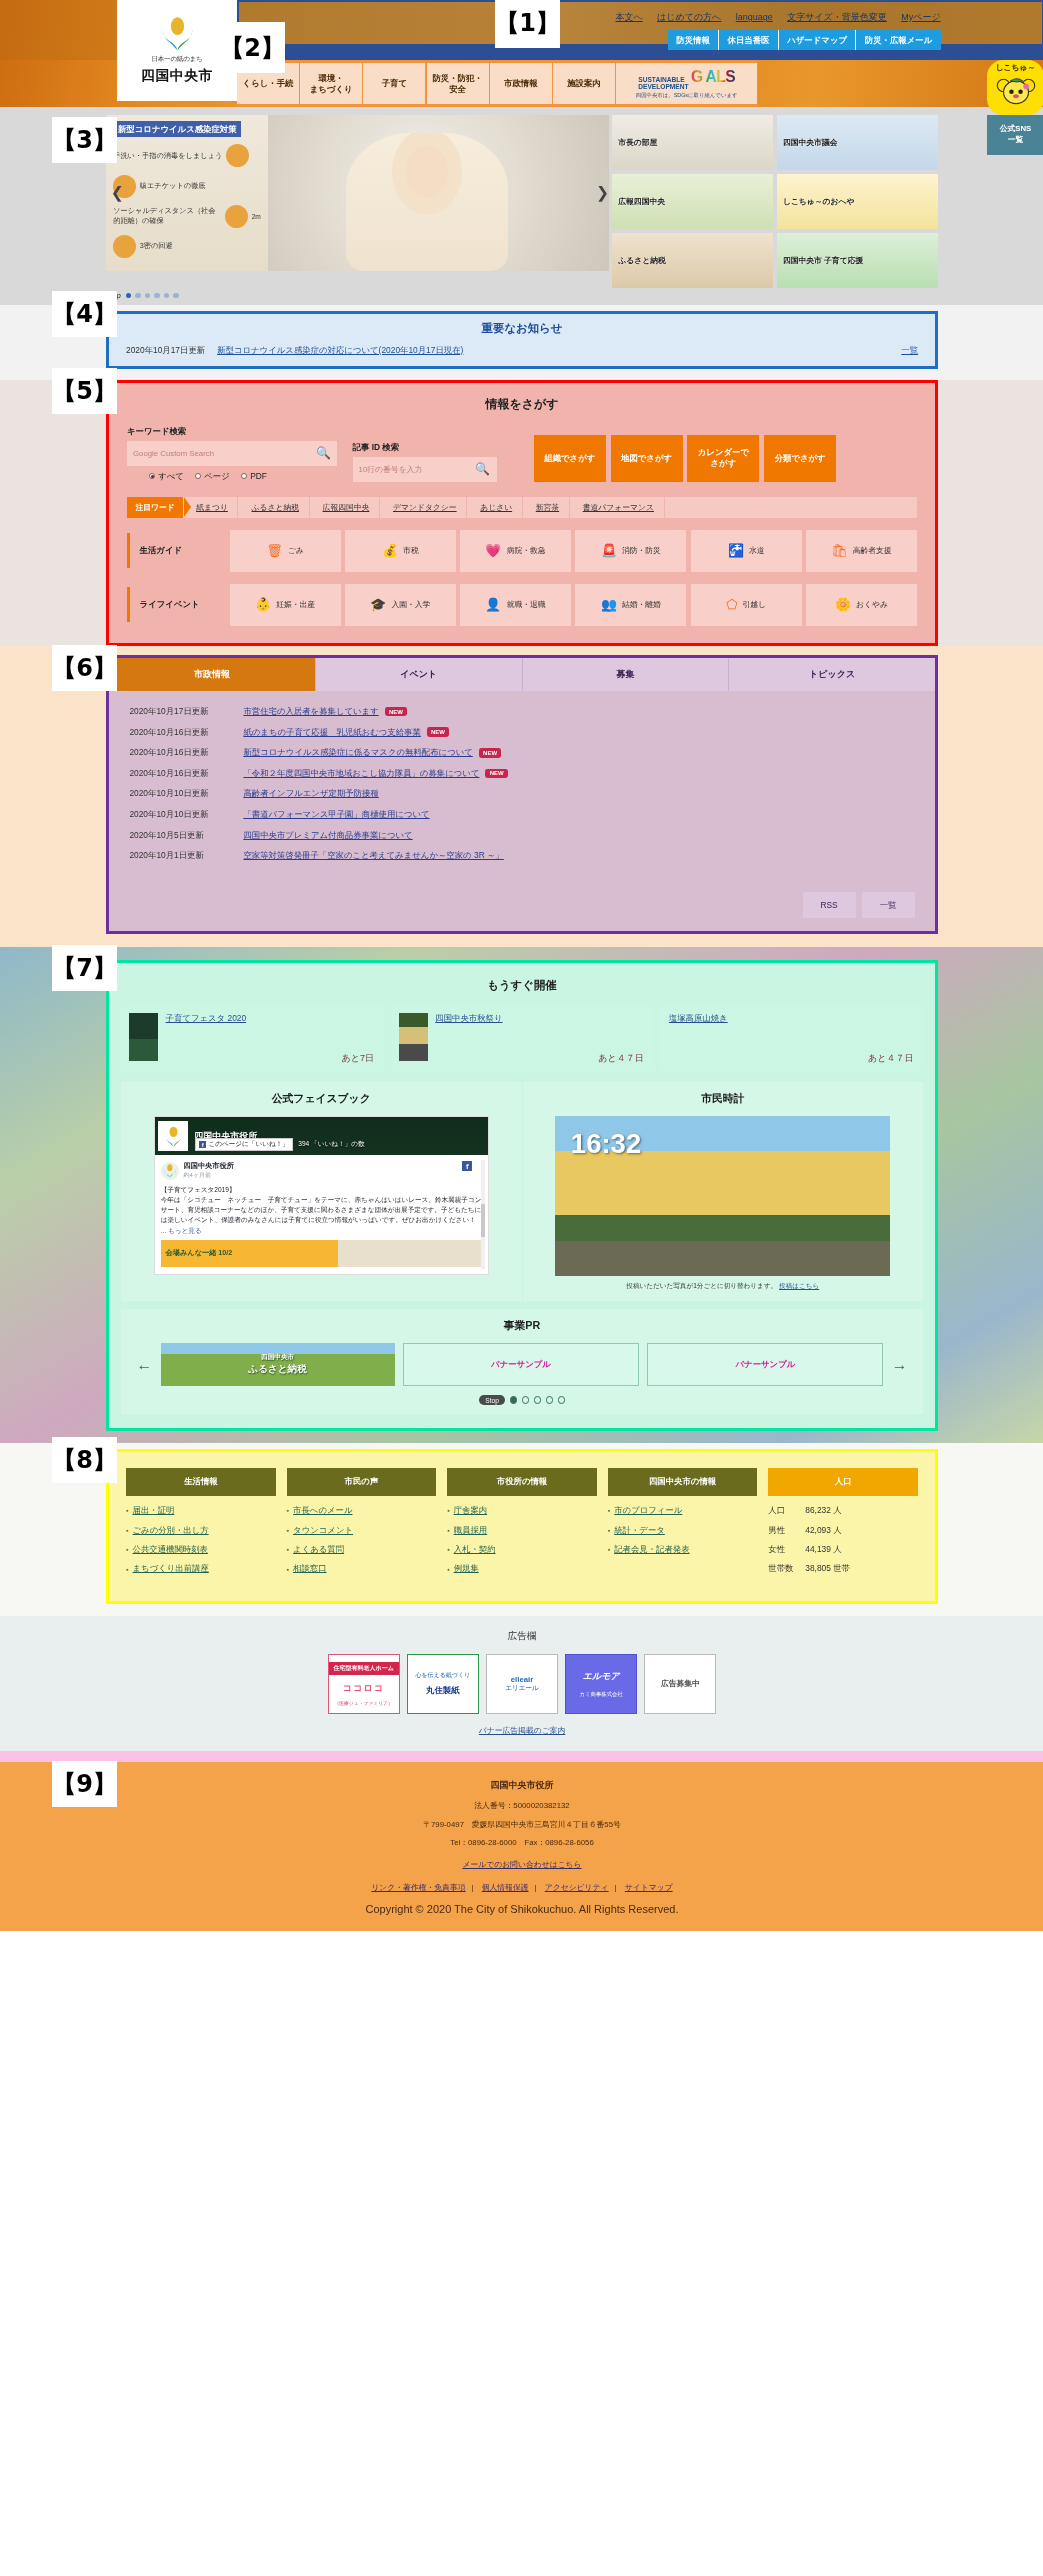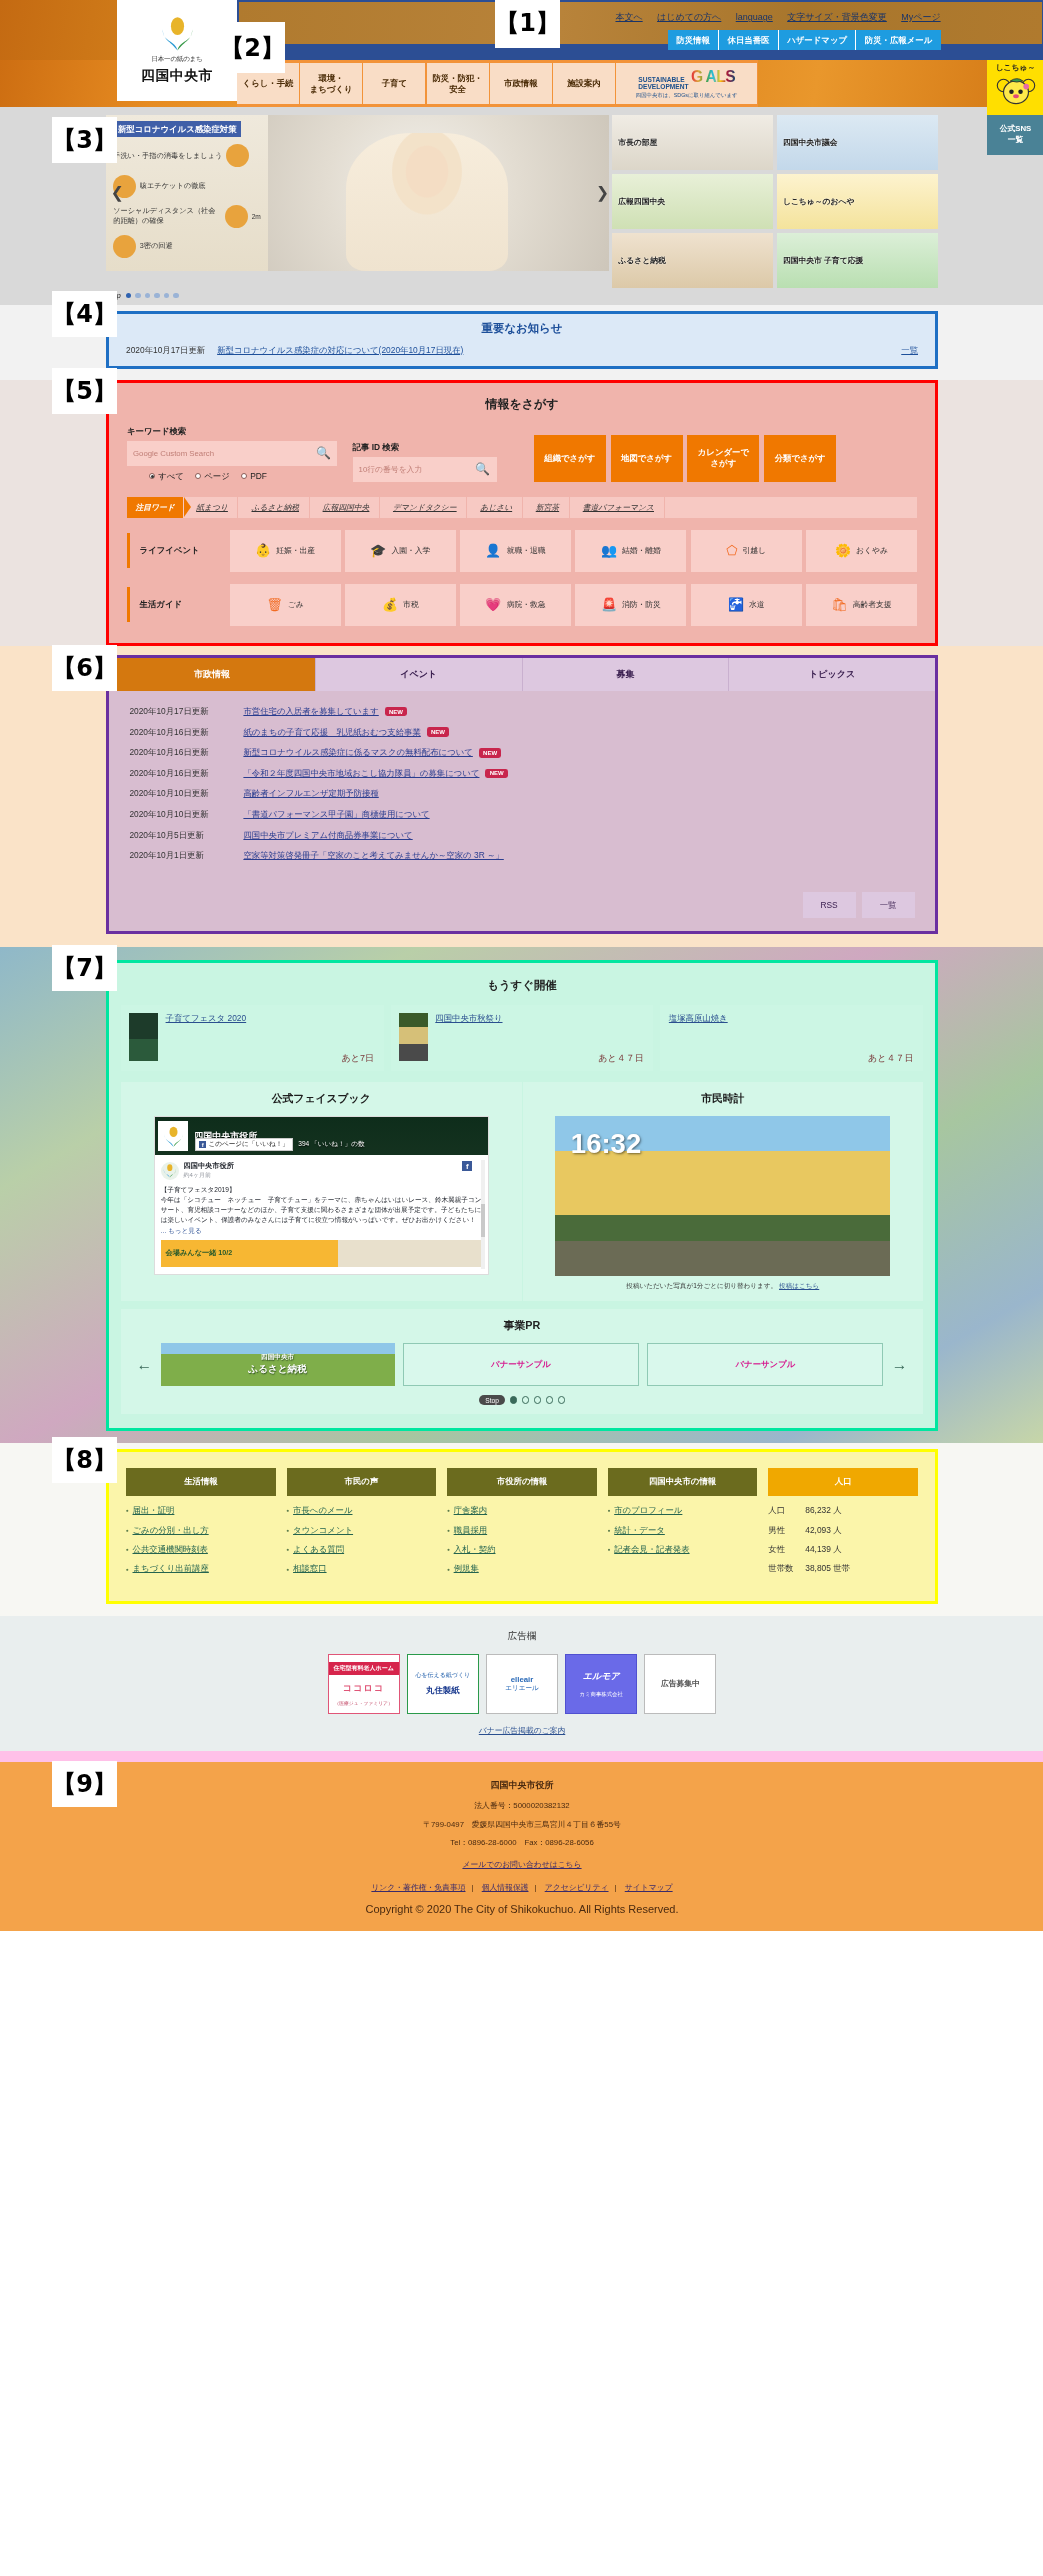--- a/index.html
+++ b/index.html
@@ -91,20 +91,21 @@
      -webkit-background-clip: text; background-clip:text; color: transparent; }
   .sdg-note { font-size: 5.4px; color:#1b4f8c; margin-top:1.8px;}
 
   .mascot-card {
     position: absolute; right: 0; top: 60px; width: 57px; z-index: 60;
   }
   .mascot-yellow {
     background: #ffdf00; height: 55px; position: relative;
     display:flex; flex-direction:column; align-items:center; justify-content:flex-start;
     padding-top: 2.4px;
+    border-radius: 16px;
   }
   .mascot-name { font-size: 7.8px; font-weight:bold; color:#222; }
   .sns-card {
     background: #4a8296; color:#fff; height: 40px; font-size: 7.8px; font-weight:bold;
     display:flex; flex-direction:column; align-items:center; justify-content:center; line-height:1.4;
   }
 
   
   .carousel-band { background: #d9d9d9; padding: 8.4px 0 0 0; }
   .carousel-inner { width: 832px; margin: 0 auto; display: flex; gap: 3.6px; }
@@ -185,21 +186,21 @@
   .radio-row { display:flex; gap:10.8px; margin-top:4.8px; padding-left: 21.6px; font-size: 8.4px; color:#222;}
   .radio-row label { display:flex; align-items:center; gap:3px; }
   .rd { width:6.6px;height:6.6px;border:0.6px solid #8a5c56;border-radius:50%;display:inline-block;background:#fff;position:relative;}
   .rd.on::after{content:"";position:absolute;left:1.2px;top:1.2px;width:3px;height:3px;border-radius:50%;background:#333;}
   .sbtns { display:flex; gap: 4.8px; margin-left: 21.6px; }
   .sbtn {
     background:#f07800; color:#fff; font-size:8.4px; font-weight:bold;
     width: 72px; height: 47px; display:flex; align-items:center; justify-content:center;
     text-align:center; line-height:1.3;
   }
-  .tags-row { display:flex; align-items:flex-end; margin-top: 15.6px; background:#f7c9c3;font-style:italic; }
+  .tags-row { display:flex; align-items:flex-end; margin-top: 15.6px; background:#f7c9c3; }
   .tag-head {
     background:#f07800; color:#fff; font-size:7.8px; font-weight:bold;
     padding: 4.8px 8.4px; position:relative; display:flex; align-items:center;
   }
   .tag-head::after{content:"";position:absolute;right:-7.8px;top:0;border-left:7.8px solid #f07800;
     border-top:10.2px solid transparent;border-bottom:10.2px solid transparent;}
   .tag-item {
     font-size:7.8px; color:#333; text-decoration: underline; padding: 4.8px 9.6px 4.8px 13px;
     border-right:0.6px solid #f0b4ac; display:flex; align-items:center;
   }
@@ -549,20 +550,51 @@
         <a class="tag-item">ふるさと納税</a>
         <a class="tag-item">広報四国中央</a>
         <a class="tag-item">デマンドタクシー</a>
         <a class="tag-item">あじさい</a>
         <a class="tag-item">新宮茶</a>
         <a class="tag-item">書道パフォーマンス</a>
       </div>
 
       <div class="lifeblock">
         <span class="lb-bar"></span>
+        <span class="lb-title">生活ガイド</span>
+        <div class="lb-items">
+          <a class="lb-item">
+              <span class="lb-ico">🗑</span>
+              <span>ごみ</span>
+            </a>
+          <a class="lb-item">
+              <span class="lb-ico">💰</span>
+              <span>市税</span>
+            </a>
+          <a class="lb-item">
+              <span class="lb-ico">💗</span>
+              <span>病院・救急</span>
+            </a>
+          <a class="lb-item">
+              <span class="lb-ico">🚨</span>
+              <span>消防・防災</span>
+            </a>
+          <a class="lb-item">
+              <span class="lb-ico">🚰</span>
+              <span>水道</span>
+            </a>
+          <a class="lb-item">
+              <span class="lb-ico">🛍</span>
+              <span>高齢者支援</span>
+            </a>
+        </div>
+      </div>
+
+      <div class="lifeblock">
+        <span class="lb-bar"></span>
         <span class="lb-title">ライフイベント</span>
         <div class="lb-items">
           <a class="lb-item">
               <span class="lb-ico">👶</span>
               <span>妊娠・出産</span>
             </a>
           <a class="lb-item">
               <span class="lb-ico">🎓</span>
               <span>入園・入学</span>
             </a>
@@ -574,51 +606,20 @@
               <span class="lb-ico">👥</span>
               <span>結婚・離婚</span>
             </a>
           <a class="lb-item">
               <span class="lb-ico">⬠</span>
               <span>引越し</span>
             </a>
           <a class="lb-item">
               <span class="lb-ico">🌼</span>
               <span>おくやみ</span>
-            </a>
-        </div>
-      </div>
-
-      <div class="lifeblock">
-        <span class="lb-bar"></span>
-        <span class="lb-title">生活ガイド</span>
-        <div class="lb-items">
-          <a class="lb-item">
-              <span class="lb-ico">🗑</span>
-              <span>ごみ</span>
-            </a>
-          <a class="lb-item">
-              <span class="lb-ico">💰</span>
-              <span>市税</span>
-            </a>
-          <a class="lb-item">
-              <span class="lb-ico">💗</span>
-              <span>病院・救急</span>
-            </a>
-          <a class="lb-item">
-              <span class="lb-ico">🚨</span>
-              <span>消防・防災</span>
-            </a>
-          <a class="lb-item">
-              <span class="lb-ico">🚰</span>
-              <span>水道</span>
-            </a>
-          <a class="lb-item">
-              <span class="lb-ico">🛍</span>
-              <span>高齢者支援</span>
             </a>
         </div>
       </div>
     </div>
   </div>
 
   <div class="news-band">
     <div class="news-box">
       <div class="news-tabs">
         <div class="news-tab active">市政情報</div>

